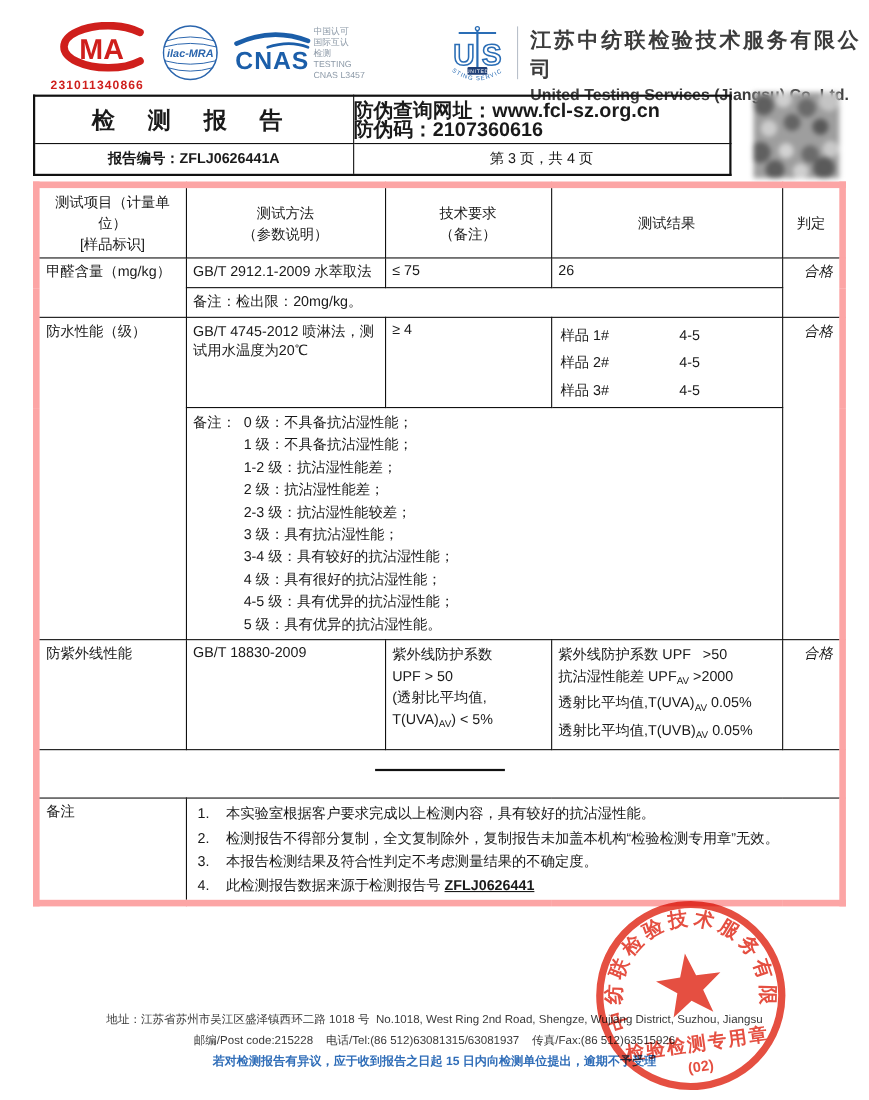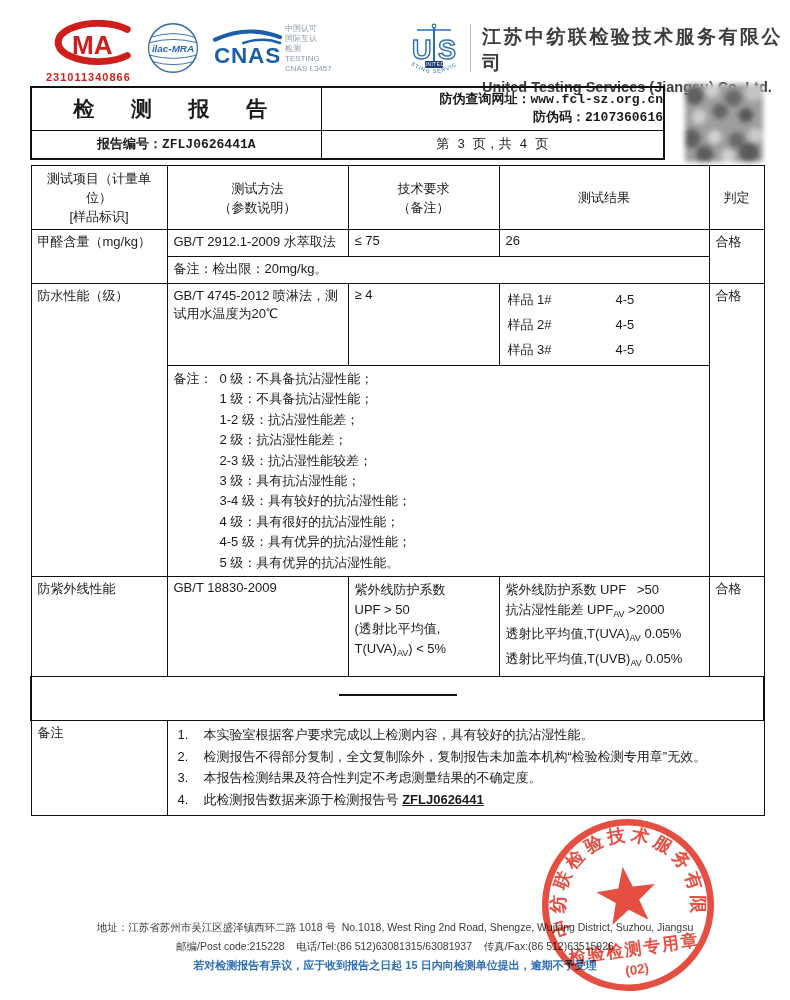--- a/index.html
+++ b/index.html
@@ -14,23 +14,23 @@
   .cnas { position:absolute; left:210px; top:8px; }
   .acc-text { position:absolute; left:285px; top:6px; font-size:8px; line-height:10px; color:#8d9aa8; }
   .uts { position:absolute; left:404px; top:1px; }
   .hdr-sep { position:absolute; left:470px; top:6px; width:1px; height:48px; background:#b9c0ca; }
   .company { position:absolute; left:482px; top:6px; }
   .company-cn { font-size:19px; font-weight:bold; color:#3c3c3c; letter-spacing:2.5px; }
   .company-en { font-size:14.5px; font-weight:bold; color:#3c3c3c; margin-top:3px; }
 
   
   .title-block { position:absolute; left:30px; top:86px; width:635px; border:2px solid #111; border-collapse:collapse; }
-  .title-block td { border:1.5px solid #111;font-family:Liberation Mono, monospace; }
+  .title-block td { border:1.5px solid #111; }
   .tb-title { width:290px; text-align:center; font-size:21px; font-weight:bold; letter-spacing:12px; height:42px; }
-  .tb-anti { text-align:right; font-size:13px; font-weight:bold; line-height:18px; padding:3px 0; }
+  .tb-anti { text-align:left; font-size:18px; font-weight:bold; line-height:18px; padding:3px 0; }
   .tb-repno { text-align:center; font-weight:bold; font-size:13px; height:28px; }
   .tb-page { text-align:center; font-size:13px; }
 
   .qr { position:absolute; left:685px; top:84px; width:78px; height:78px; background-color:#9e9e9e;
         background-image:
           radial-gradient(circle at 12% 15%, #5f5f5f 0 9%, transparent 10%),
           radial-gradient(circle at 35% 8%,  #cfcfcf 0 8%, transparent 9%),
           radial-gradient(circle at 62% 18%, #6a6a6a 0 10%, transparent 11%),
           radial-gradient(circle at 88% 10%, #c4c4c4 0 9%, transparent 10%),
           radial-gradient(circle at 18% 42%, #cccccc 0 9%, transparent 10%),
@@ -39,32 +39,32 @@
           radial-gradient(circle at 8% 70%,  #606060 0 10%, transparent 11%),
           radial-gradient(circle at 38% 68%, #d2d2d2 0 9%, transparent 10%),
           radial-gradient(circle at 66% 72%, #6b6b6b 0 10%, transparent 11%),
           radial-gradient(circle at 90% 66%, #c9c9c9 0 8%, transparent 9%),
           radial-gradient(circle at 25% 90%, #5d5d5d 0 9%, transparent 10%),
           radial-gradient(circle at 55% 92%, #cfcfcf 0 8%, transparent 9%),
           radial-gradient(circle at 82% 88%, #5a5a5a 0 10%, transparent 11%);
         filter:blur(2.6px); }
 
   
-  .report-table { position:absolute; left:30px; top:165px; width:733px; border-collapse:collapse; border:1px solid #fca5a5; table-layout:fixed; }
+  .report-table { position:absolute; left:30px; top:165px; width:733px; border-collapse:collapse; border:6px solid #fca5a5; table-layout:fixed; }
   .report-table th, .report-table td { border:1.5px solid #111; font-size:13px; vertical-align:top; padding:3px 6px; font-weight:normal; }
   .report-table th { text-align:center; vertical-align:middle; line-height:19px; height:45px; }
   col.c1{width:136px} col.c2{width:181px} col.c3{width:151px} col.c4{width:210px} col.c5{width:55px}
   .r1  td { height:27px; }
   .r1b td { height:27px; }
   .r2  td { height:76px; }
   .r2b td { height:205px; }
   .r3  td { height:83px; }
   .r4  td { height:44px; border-left:2px solid #111; border-right:2px solid #111; }
   .r5  td { height:95px; }
-  .verdict { text-align:left; padding-top:6px; }
+  .verdict { text-align:right; padding-top:6px;font-style:italic; }
   .res-pair { display:flex; line-height:25px; padding-left:2px; }
   .res-pair span:first-child { width:108px; }
   .notes-flex { display:flex; line-height:20.4px; }
   .notes-label { flex:0 0 46px; }
   .notes-list div { line-height:20.4px; }
   .uv-lines div { line-height:19.5px; }
   sub { font-size:9px; vertical-align:-3px; }
   .end-line { width:118px; border-top:2px solid #111; margin:14px auto 0 auto; }
   .remark-cell { vertical-align:middle; }
   .remark-row { display:flex; line-height:21.5px; }

